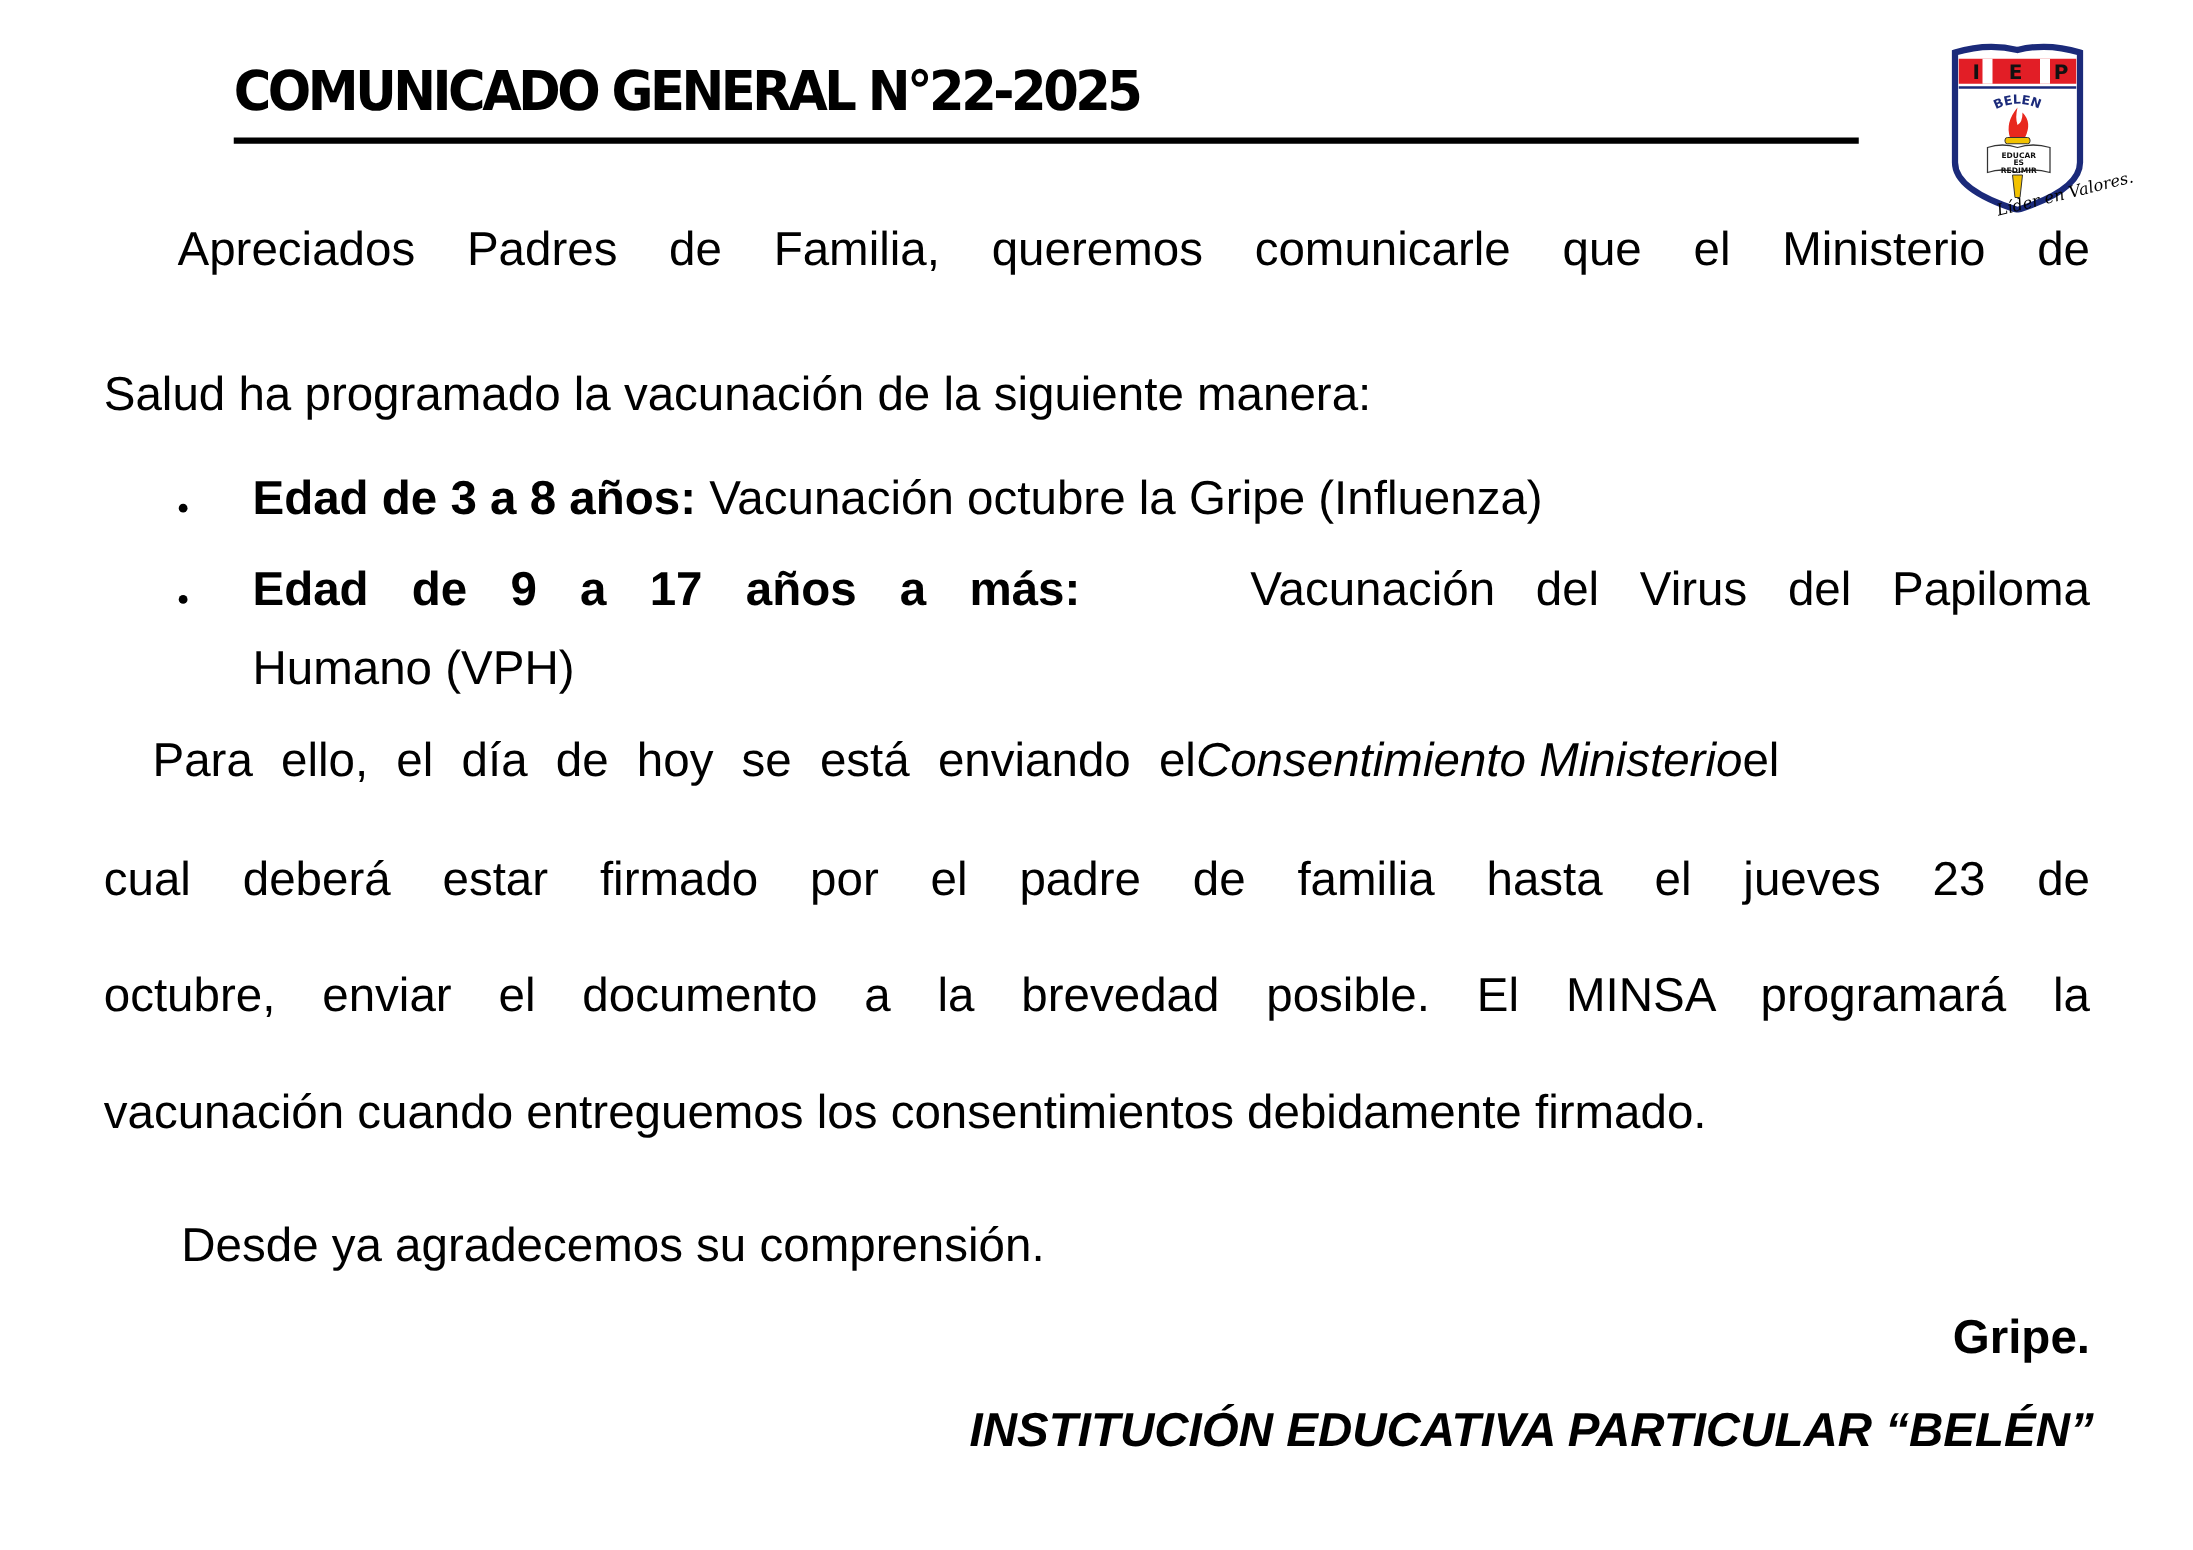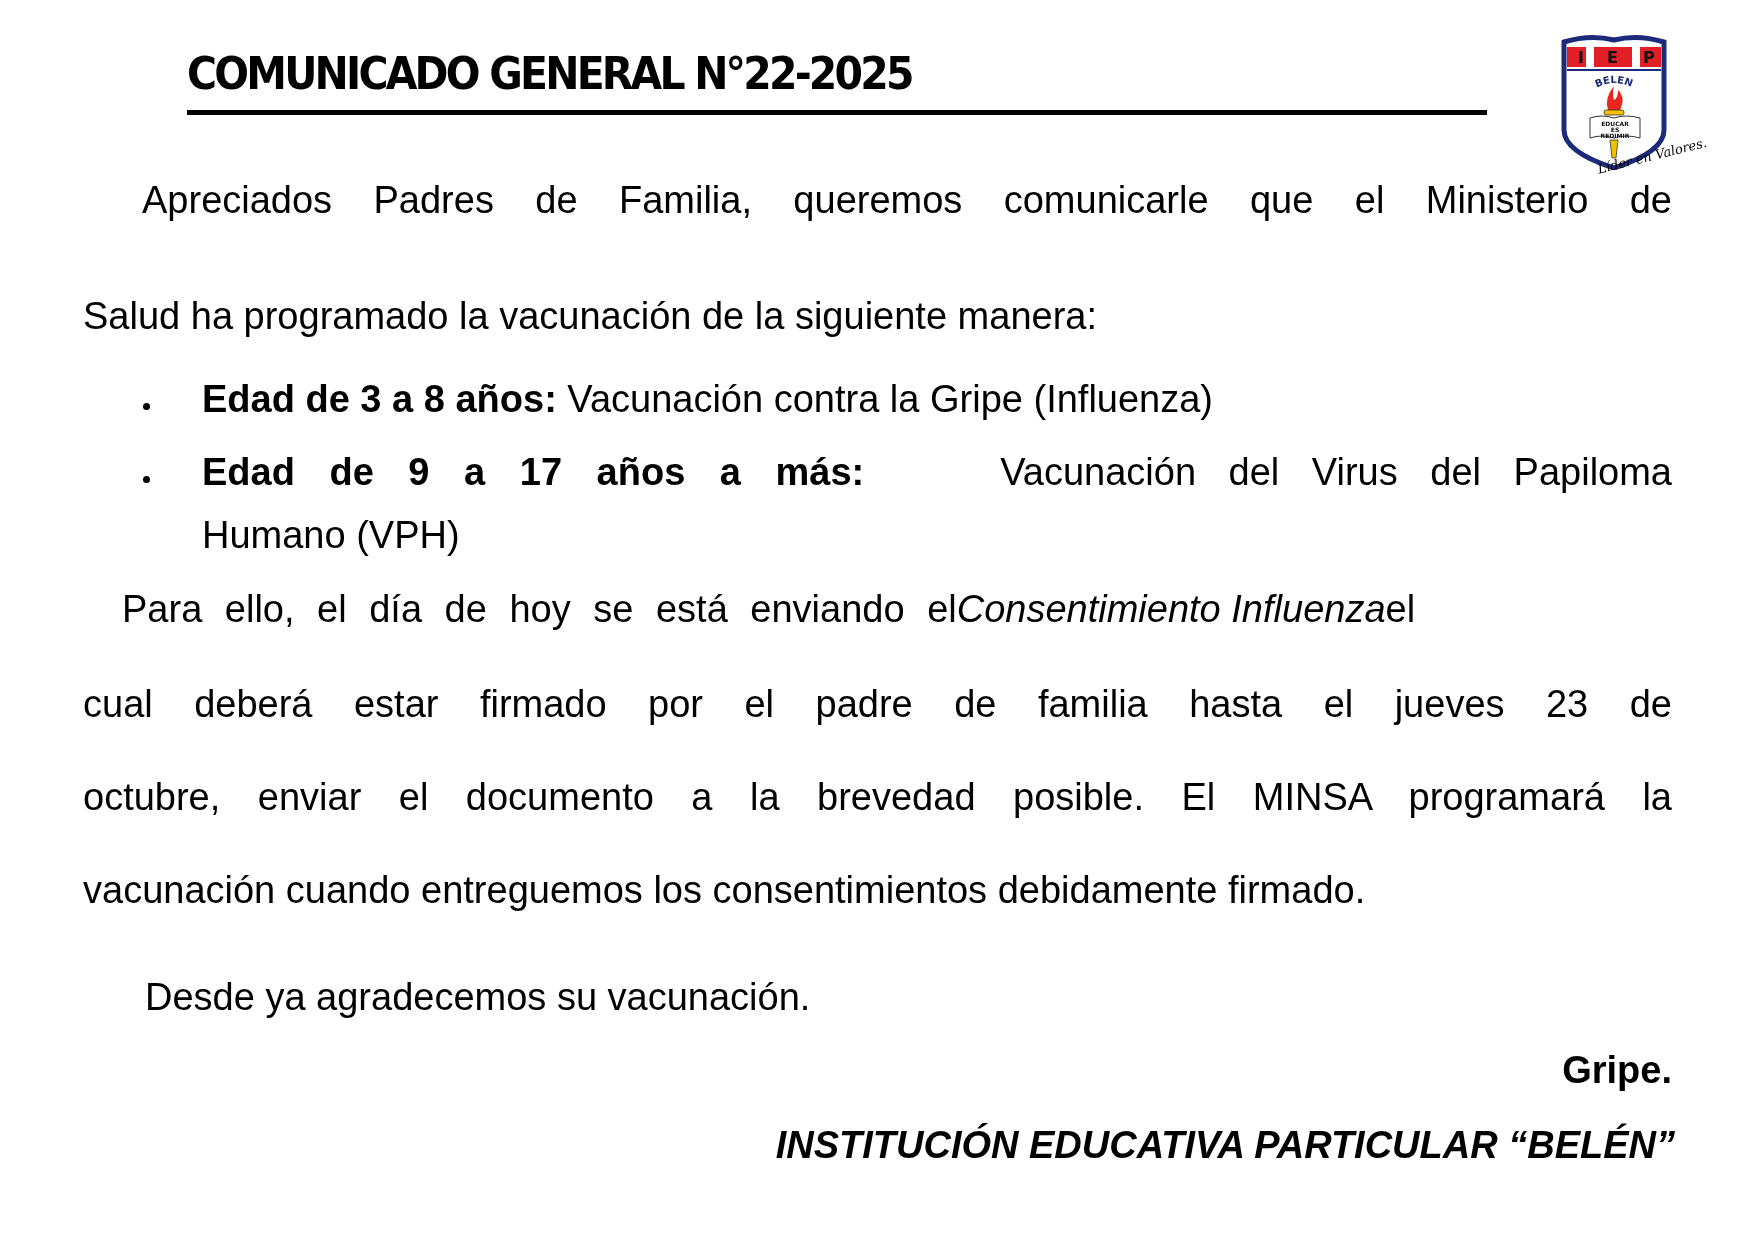--- a/index.html
+++ b/index.html
@@ -55,36 +55,36 @@
   </svg>
 </div>
 <div class="tagline">Líder en Valores.</div>
 
 <div class="line just" style="left:142px; top:178px; width:1530px;">Apreciados Padres de Familia, queremos comunicarle que el Ministerio de</div>
 <div class="line" style="left:83px; top:270px;margin-top:24px;">Salud ha programado la vacunación de la siguiente manera:</div>
 
 <div class="bullet-dot" style="left:143px; top:403px;"></div>
 <div class="line" style="left:202px; top:377px;">
   <span class="b">Edad de 3 a 8 años:</span>
-  <span>Vacunación contra la Gripe (Influenza)</span>
+  <span>Vacunación octubre la Gripe (Influenza)</span>
 </div>
 
 <div class="bullet-dot" style="left:143px; top:476px;"></div>
 <div class="line" style="left:202px; top:450px; width:1470px; display:flex; justify-content:space-between;">
   <span class="b" style="display:flex; justify-content:space-between; width:670px;">
     <span style="word-spacing:24px;">Edad de 9 a 17 años a más:</span>
   </span>
   <span style="word-spacing:22px;">Vacunación del Virus del Papiloma</span>
 </div>
 <div class="line" style="left:202px; top:513px;">Humano (VPH)</div>
 
 <div class="line" style="left:122px; top:587px; width:1550px; display:flex; ">
   <span style="word-spacing:12px;">Para ello, el día de hoy se está enviando el</span>
-  <span class="i">Consentimiento Influenza</span>
+  <span class="i">Consentimiento Ministerio</span>
   <span>el</span>
 </div>
 <div class="line just" style="left:83px; top:682px; width:1589px;">cual deberá estar firmado por el padre de familia hasta el jueves 23 de</div>
 <div class="line just" style="left:83px; top:775px; width:1589px;">octubre, enviar el documento a la brevedad posible. El MINSA programará la</div>
 <div class="line" style="left:83px; top:868px;">vacunación cuando entreguemos los consentimientos debidamente firmado.</div>
 
-<div class="line" style="left:145px; top:975px;">Desde ya agradecemos su vacunación.</div>
+<div class="line" style="left:145px; top:975px;">Desde ya agradecemos su comprensión.</div>
 <div class="line b" style="right:82px; top:1048px; text-align:right;">Gripe.</div>
 <div class="line b i" style="right:79px; top:1123px; text-align:right;">INSTITUCIÓN EDUCATIVA PARTICULAR “BELÉN”</div>
 
 </body></html>

